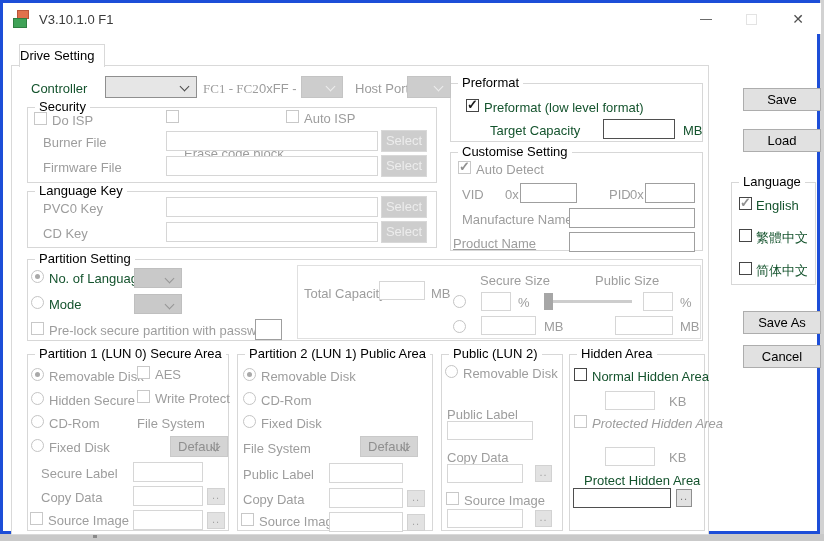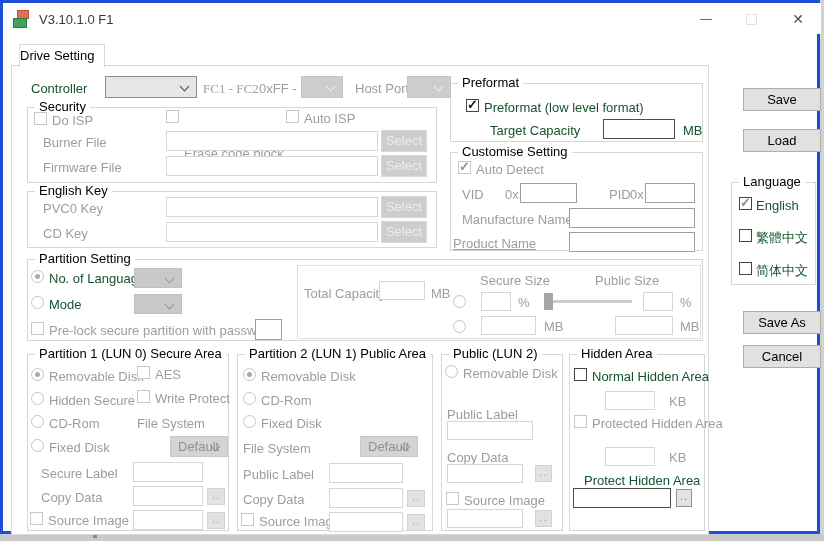--- a/index.html
+++ b/index.html
@@ -88,21 +88,21 @@
   <span class="cb dis" style="left:283px; top:107px;"></span>
   <span class="tg" style="left:301px; top:108px;">Auto ISP</span>
   <span class="tg" style="left:40px; top:132px;">Burner File</span>
   <div class="inp" style="left:163px; top:128px; width:212px; height:20px;"></div>
   <div class="selbtn" style="left:378px; top:127px; width:46px; height:22px;">Select</div>
   <span class="tg" style="left:40px; top:157px;">Firmware File</span>
   <div class="inp" style="left:163px; top:153px; width:212px; height:20px;"></div>
   <div class="selbtn" style="left:378px; top:152px; width:46px; height:22px;">Select</div>
 
   <div class="grp" style="left:24px; top:188px; width:410px; height:57px;">
-    <span class="grpt">English Key</span>
+    <span class="grpt">Language Key</span>
   </div>
   <span class="tg" style="left:40px; top:198px;">PVC0 Key</span>
   <div class="inp" style="left:163px; top:194px; width:212px; height:20px;"></div>
   <div class="selbtn" style="left:378px; top:193px; width:46px; height:22px;">Select</div>
   <span class="tg" style="left:40px; top:223px;">CD Key</span>
   <div class="inp" style="left:163px; top:219px; width:212px; height:20px;"></div>
   <div class="selbtn" style="left:378px; top:218px; width:46px; height:22px;">Select</div>
 
   <div class="grp" style="left:447px; top:80px; width:253px; height:59px;">
     <span class="grpt">Preformat</span>
@@ -229,21 +229,21 @@
   <div class="dots" style="left:532px; top:507px; width:17px; height:17px;">..</div>
 
   <div class="grp" style="left:566px; top:351px; width:136px; height:177px;">
     <span class="grpt">Hidden Area</span>
   </div>
   <span class="cb" style="left:571px; top:365px;"></span>
   <span class="t" style="left:589px; top:366px;">Normal Hidden Area</span>
   <div class="inp" style="left:602px; top:388px; width:50px; height:19px;"></div>
   <span class="tg" style="left:666px; top:391px;">KB</span>
   <span class="cb dis" style="left:571px; top:412px;"></span>
-  <span class="tg" style="left:589px; top:413px;">Protected Hidden Area</span>
+  <span class="tg" style="left:589px; top:413px;font-style:italic;">Protected Hidden Area</span>
   <div class="inp" style="left:602px; top:444px; width:50px; height:19px;"></div>
   <span class="tg" style="left:666px; top:447px;">KB</span>
   <span class="t" style="left:569px; top:470px;margin-left:12px;">Protect Hidden Area</span>
   <div class="inp d" style="left:570px; top:485px; width:98px; height:20px;"></div>
   <div class="dots en" style="left:673px; top:486px; width:16px; height:18px; line-height:13px;">..</div>
 
   <div class="btn" style="left:740px; top:85px; width:78px; height:23px;">Save</div>
   <div class="btn" style="left:740px; top:126px; width:78px; height:23px;">Load</div>
 
   <div class="grp" style="left:728px; top:179px; width:85px; height:103px;">

